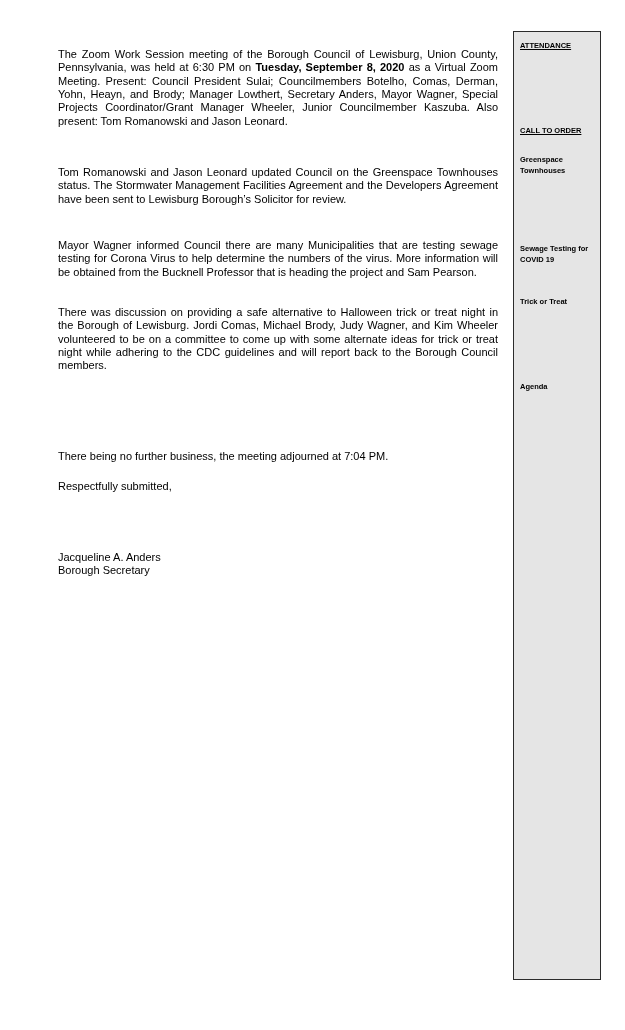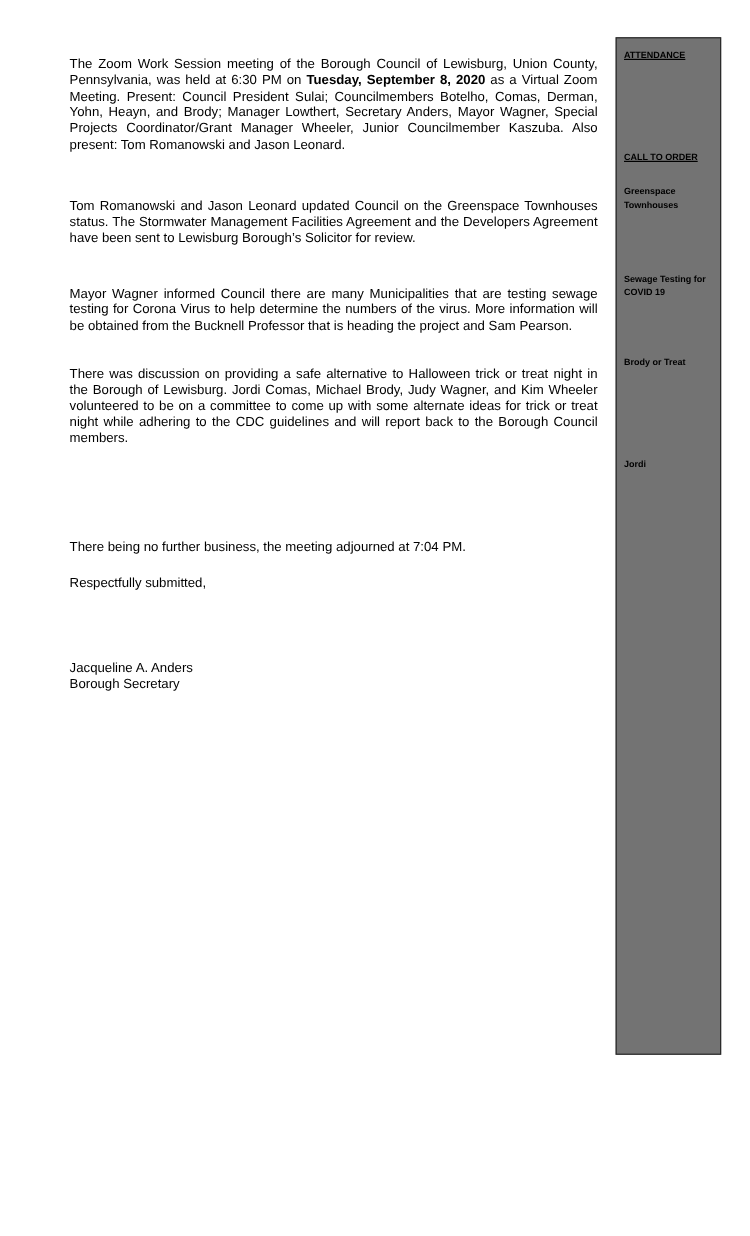--- a/index.html
+++ b/index.html
@@ -21,24 +21,24 @@
     color: #000000;
   }
   .justify { text-align: justify; }
   .b { font-weight: bold; }
   .u { text-decoration: underline; }
   .margin-box {
     position: absolute;
     left: 513px;
     top: 31px;
     width: 88px;
-    height: 848px;
+    height: 949px;
     border: 1.4px solid #2b2b2b;
     box-sizing: border-box;
-    background: #737373;
+    background: #e5e5e5;
   }
   .note {
     position: absolute;
     left: 6px;
     width: 76px;
     font-size: 7.5px;
     font-weight: bold;
     line-height: 11px;
     white-space: pre-line;
     color: #000000;
@@ -67,19 +67,19 @@
   <p class="para" style="top:540px">
       <span class="sig-line">Jacqueline A. Anders</span>
       <span class="sig-line">Borough Secretary</span>
     </p>
 
   <div class="margin-box">
     <div class="note u" style="top:8px">ATTENDANCE</div>
     <div class="note u" style="top:93px">CALL TO ORDER</div>
     <div class="note" style="top:122px">Greenspace
 Townhouses</div>
-    <div class="note" style="top:195px">Sewage Testing for
+    <div class="note" style="top:211px">Sewage Testing for
 COVID 19</div>
-    <div class="note" style="top:264px">Brody or Treat</div>
-    <div class="note" style="top:349px">Jordi</div>
+    <div class="note" style="top:264px">Trick or Treat</div>
+    <div class="note" style="top:349px">Agenda</div>
   </div>
 
 </div>
 
 </body></html>

